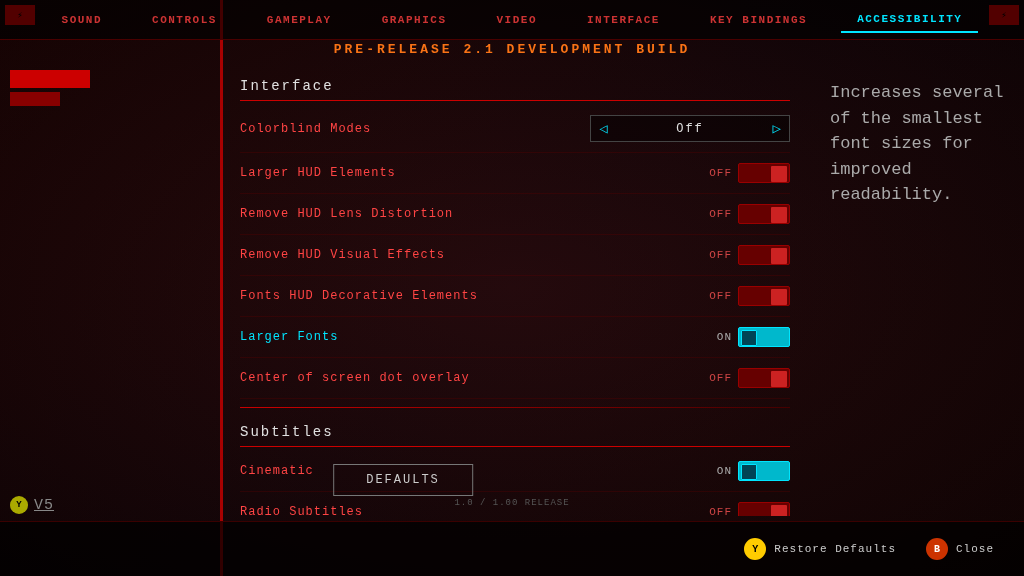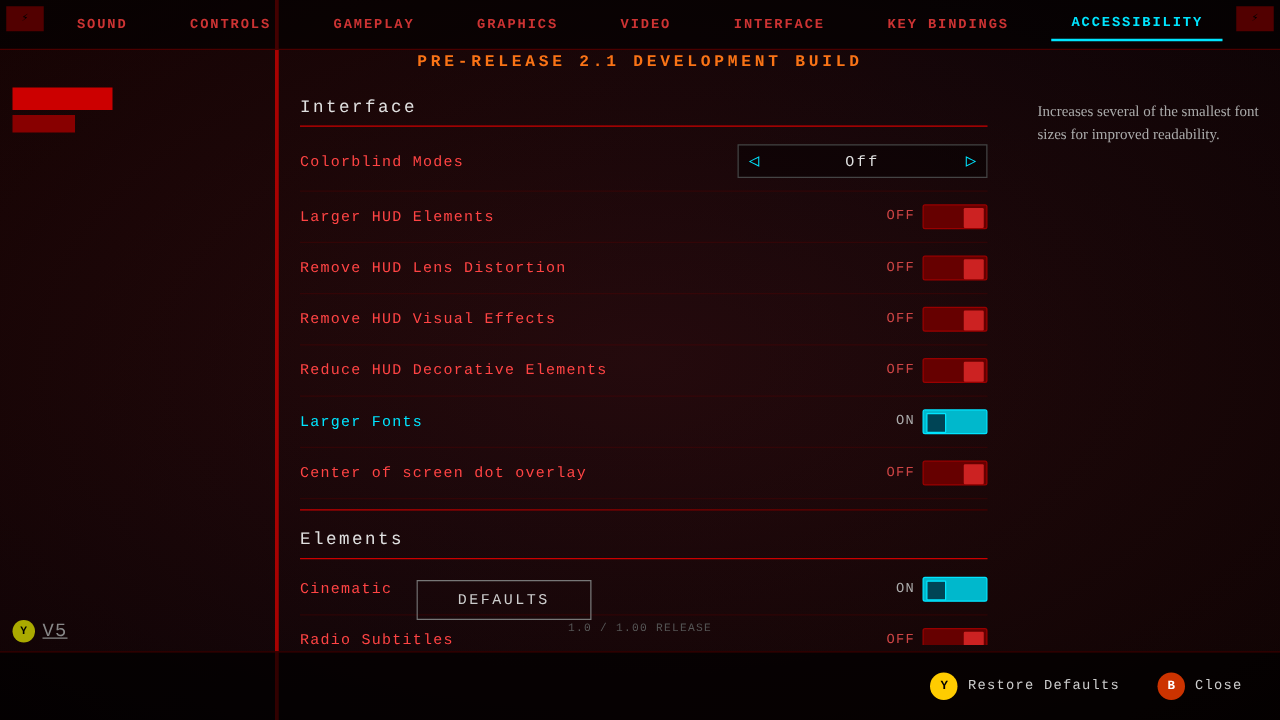--- a/index.html
+++ b/index.html
@@ -237,24 +237,23 @@
       height: 1px;
       background: linear-gradient(to right, #cc0000, #440000);
       margin: 8px 0;
     }
 
     
     .help-panel {
       flex: 1;
       padding: 10px;
       color: #aaaaaa;
-      font-size: 12px;
+      font-size: 17px;
       line-height: 1.5;
       max-width: 200px;
-      font-family: Liberation Serif, serif;
     }
 
     
     .defaults-btn {
       position: absolute;
       bottom: 80px;
       left: 380px;
       transform: translateX(-50%);
       padding: 8px 32px;
       border: 1px solid #777;
@@ -488,21 +487,21 @@
       <span class="setting-label">Remove HUD Visual Effects</span>
       <div class="setting-control toggle-off">
         <span class="toggle-label-off">OFF</span>
         <div class="toggle-switch off">
           <div class="toggle-knob"></div>
         </div>
       </div>
     </div>
 
     <div class="setting-row">
-      <span class="setting-label">Reduce HUD Decorative Elements</span>
+      <span class="setting-label">Fonts HUD Decorative Elements</span>
       <div class="setting-control toggle-off">
         <span class="toggle-label-off">OFF</span>
         <div class="toggle-switch off">
           <div class="toggle-knob"></div>
         </div>
       </div>
     </div>
 
     <div class="setting-row">
       <span class="setting-label bright">Larger Fonts</span>
@@ -519,21 +518,21 @@
       <div class="setting-control toggle-off">
         <span class="toggle-label-off">OFF</span>
         <div class="toggle-switch off">
           <div class="toggle-knob"></div>
         </div>
       </div>
     </div>
 
     <div class="section-separator"></div>
 
-    <div class="section-header">Elements</div>
+    <div class="section-header">Subtitles</div>
 
     <div class="setting-row">
       <span class="setting-label">Cinematic</span>
       <div class="setting-control toggle-off">
         <span class="toggle-label-on">ON</span>
         <div class="toggle-switch on">
           <div class="toggle-knob"></div>
         </div>
       </div>
     </div>

